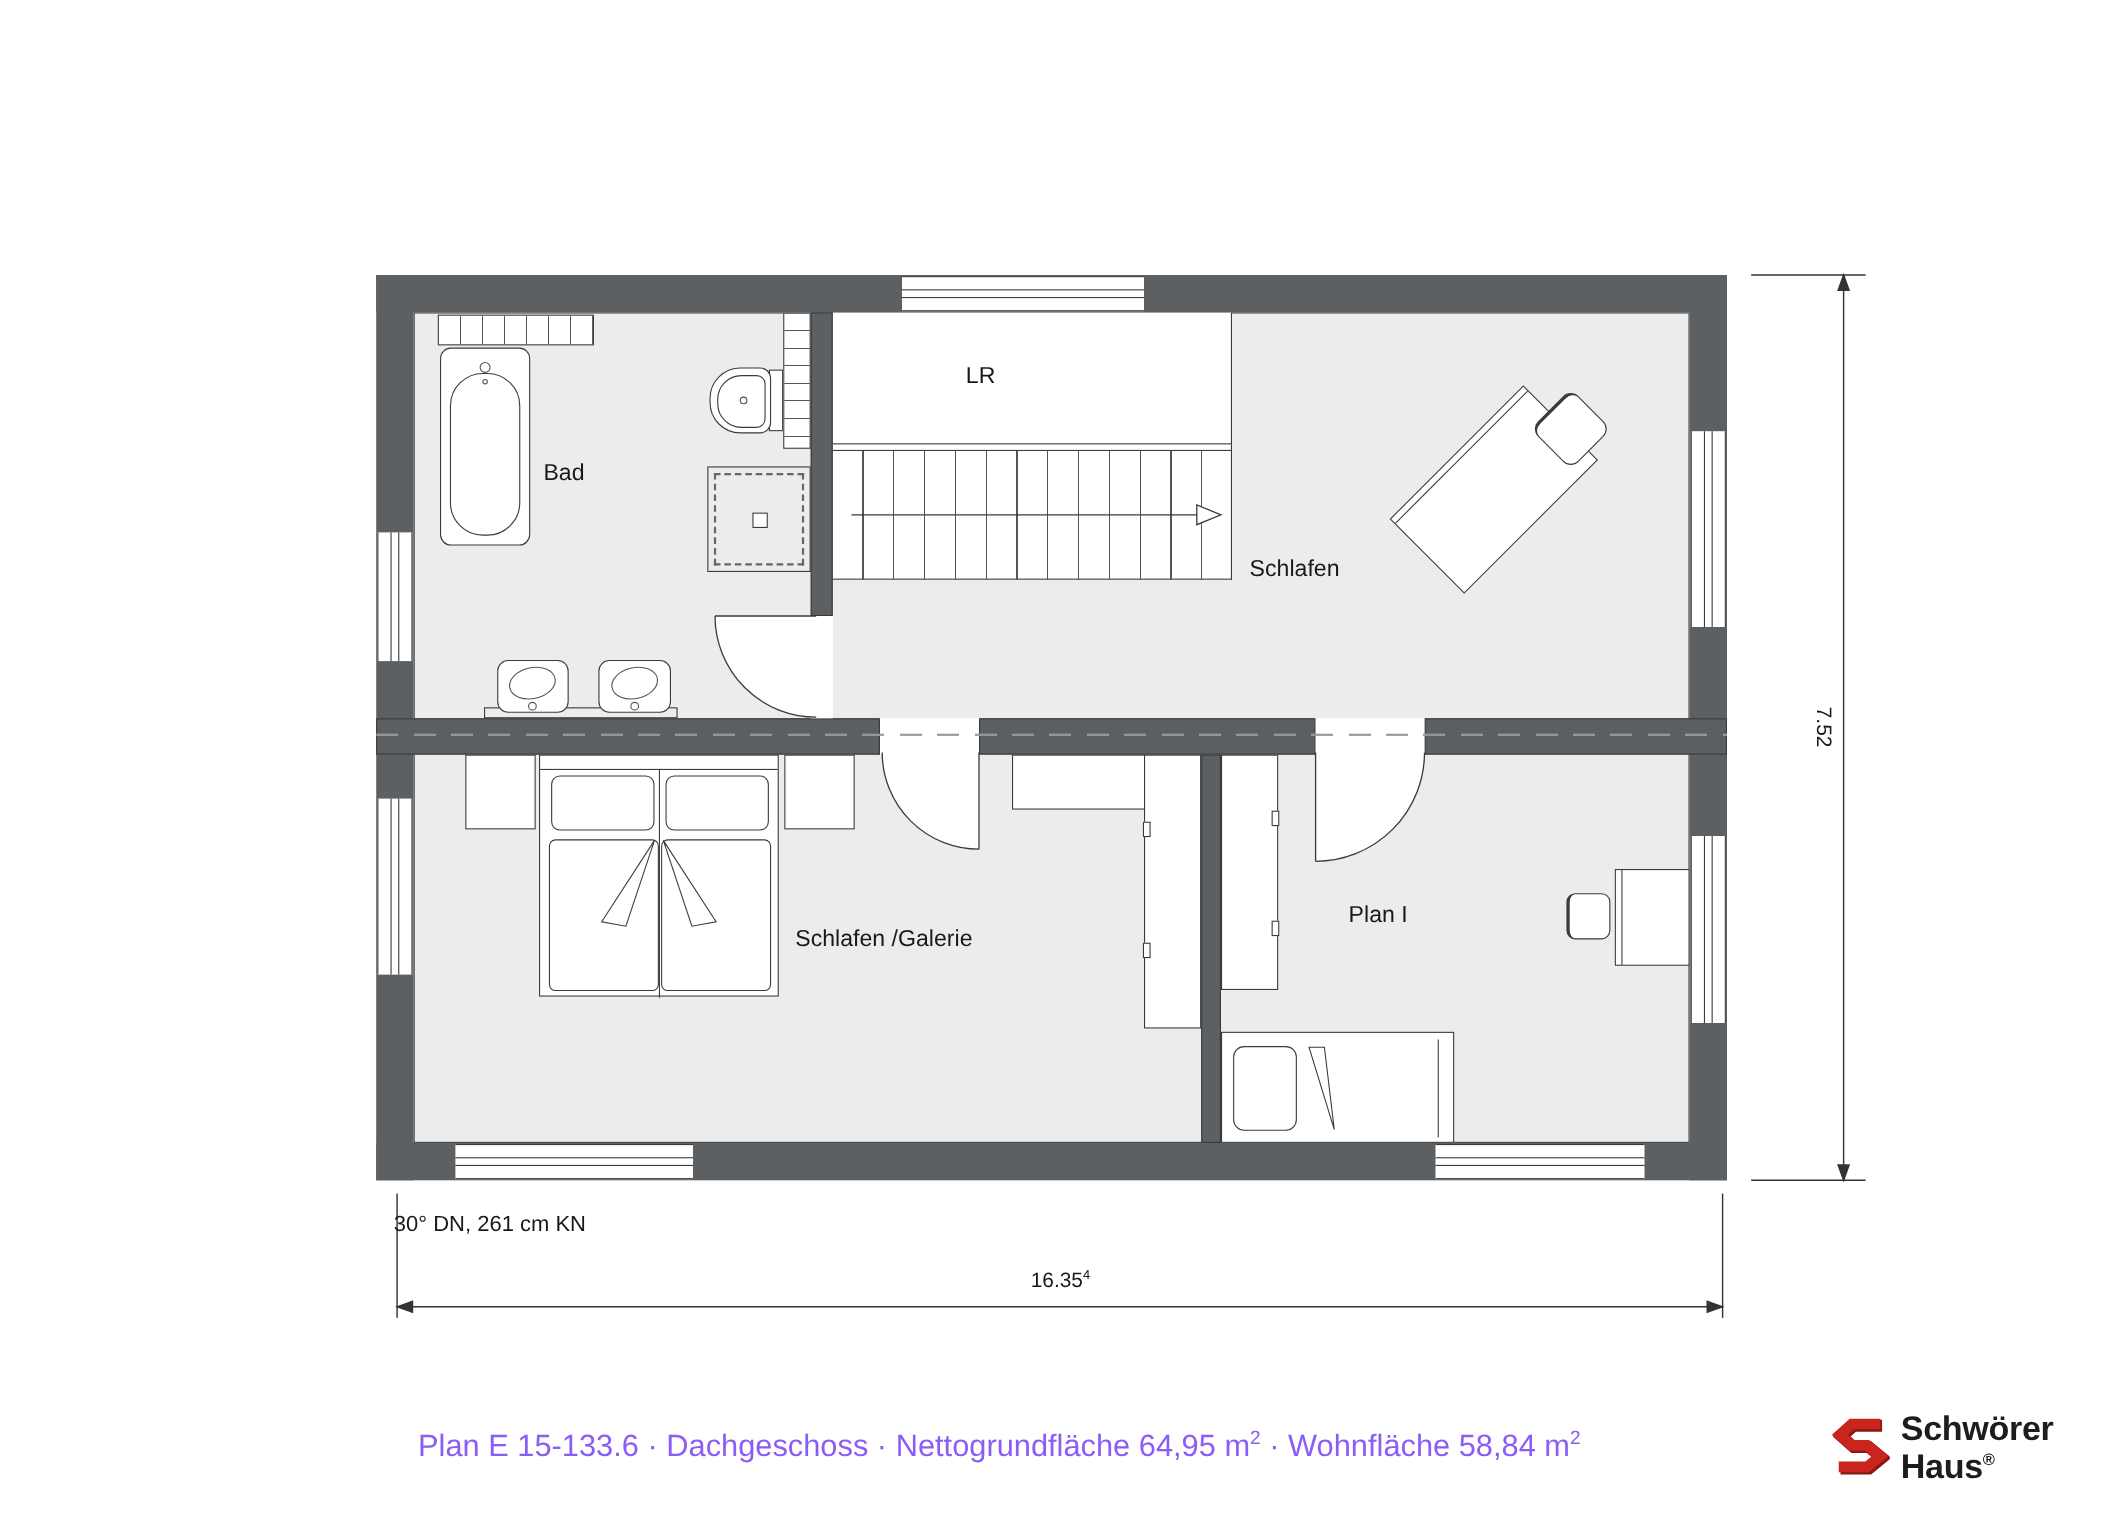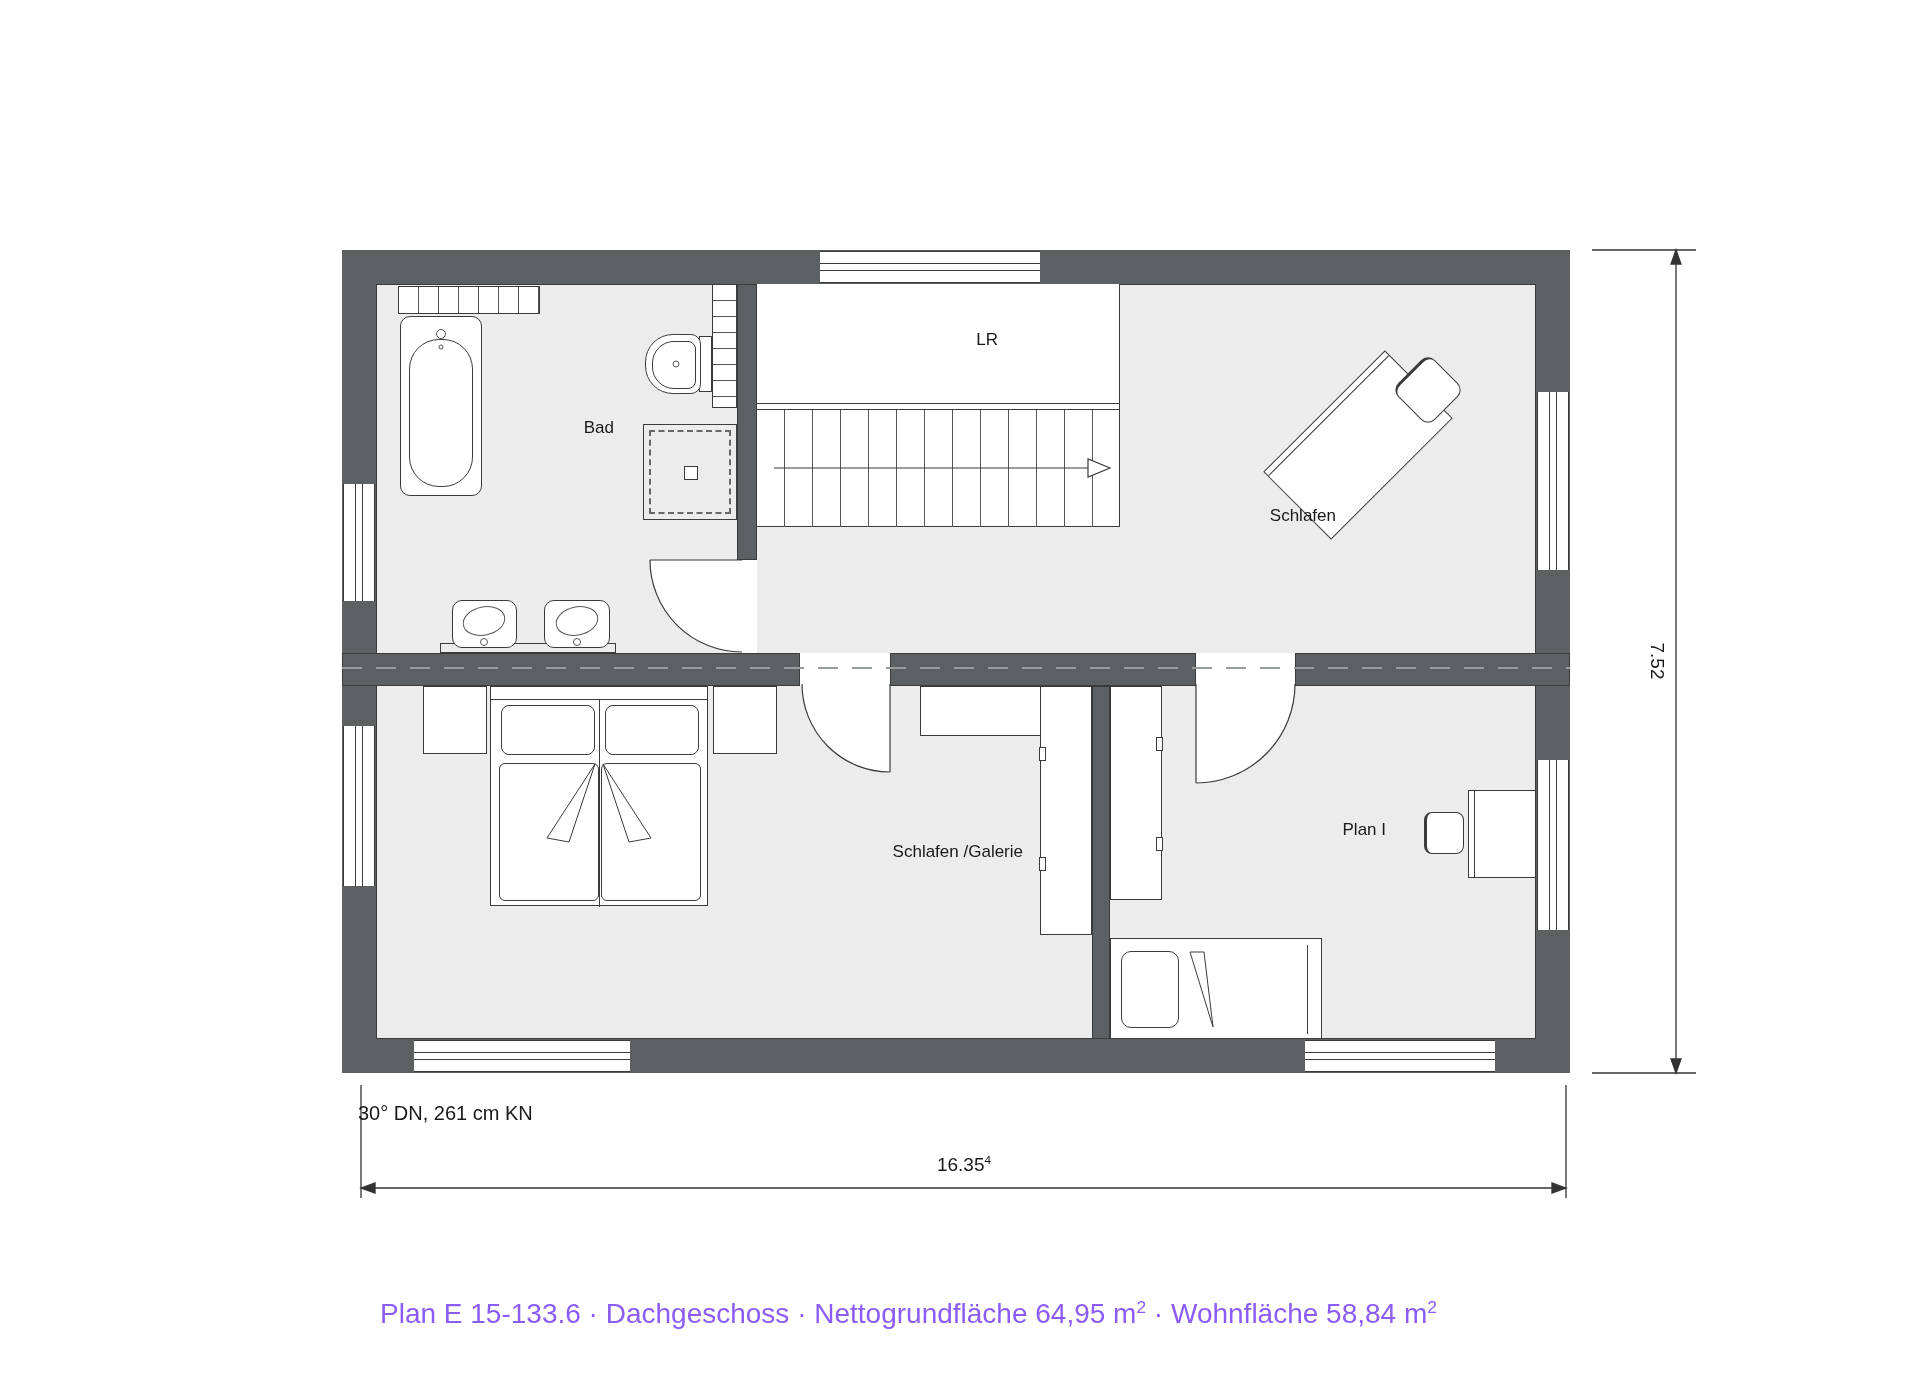--- a/index.html
+++ b/index.html
@@ -20,21 +20,21 @@
   .win-v::before,.win-v::after{content:"";position:absolute;top:0;bottom:0;width:1px;background:#3b3b3b;}
   .win-v::before{left:11px;} .win-v::after{right:11px;}
   .dash{z-index:4;background:repeating-linear-gradient(90deg,#969c9e 0 20px,transparent 20px 34px);}
   .white-zone{background:#fff;z-index:1;}
   .stairs{background:repeating-linear-gradient(90deg,transparent 0 27px,#555 27px 28px);
           border-top:1px solid #3b3b3b;z-index:1;}
   .furn{background:#fff;border:1px solid #3b3b3b;z-index:1;}
   .nofill{background:transparent;border:1px solid #3b3b3b;z-index:1;}
   .linev{background:#3b3b3b;z-index:1;}
   .lineh{background:#3b3b3b;z-index:1;}
-  .room-label{z-index:6;font-size:17px;text-align:right;color:#191919;white-space:nowrap;}
+  .room-label{z-index:6;font-size:21px;text-align:left;color:#191919;white-space:nowrap;}
   .plan-svg{position:absolute;left:0;top:0;z-index:5;pointer-events:none;}
   .wedge{fill:#fff;stroke:none;}
   .arc{fill:none;stroke:#3b3b3b;stroke-width:1.2;}
   .ln{stroke:#3b3b3b;stroke-width:1.2;}
   .blob{fill:none;stroke:#555;stroke-width:1;}
   .dim-svg{position:absolute;left:0;top:0;z-index:6;pointer-events:none;}
   .dim-label{position:absolute;z-index:7;font-size:19px;text-align:center;color:#191919;}
   .note{position:absolute;z-index:7;font-size:20px;color:#191919;}
   .caption{position:absolute;left:380px;top:1297px;font-size:28px;color:#8b5cf6;z-index:7;white-space:nowrap;}
   .caption sup,.dim-label sup{font-size:0.62em;}
@@ -184,14 +184,24 @@
       <path d="M1566,1188 l-14,-5 l0,10 Z"></path>
     </g>
   </svg>
   <div class="dim-label" style="left:904px;top:1153px;width:120px;"><span>16.35</span><sup>4</sup></div>
   <div class="dim-label" style="left:1627px;top:650px;width:60px;height:22px;transform:rotate(90deg);">7.52</div>
 
   <div class="note" style="left:358px;top:1102px;">30° DN, 261 cm KN</div>
 
   <div class="caption"><span>Plan E 15-133.6 · Dachgeschoss · Nettogrundfläche 64,95 m</span><sup>2</sup><span> · Wohnfläche 58,84 m</span><sup>2</sup></div>
 
+  <div class="logo">
+    <svg width="54" height="60" viewBox="0 0 50 52">
+      <path d="M42 8 H18 L8 17 L18 26 H31 L42 35 L31 44 H7" fill="none" stroke="#8c1711" stroke-width="10" stroke-linejoin="miter" transform="translate(1.5,1.5)"></path>
+      <path d="M42 8 H18 L8 17 L18 26 H31 L42 35 L31 44 H7" fill="none" stroke="#c9241d" stroke-width="9" stroke-linejoin="miter"></path>
+    </svg>
+    <div class="logo-text">
+      <div><span>Schwörer</span></div>
+      <div><span>Haus</span><span class="reg">®</span></div>
+    </div>
+  </div>
 
 </div>
 
 </body></html>

